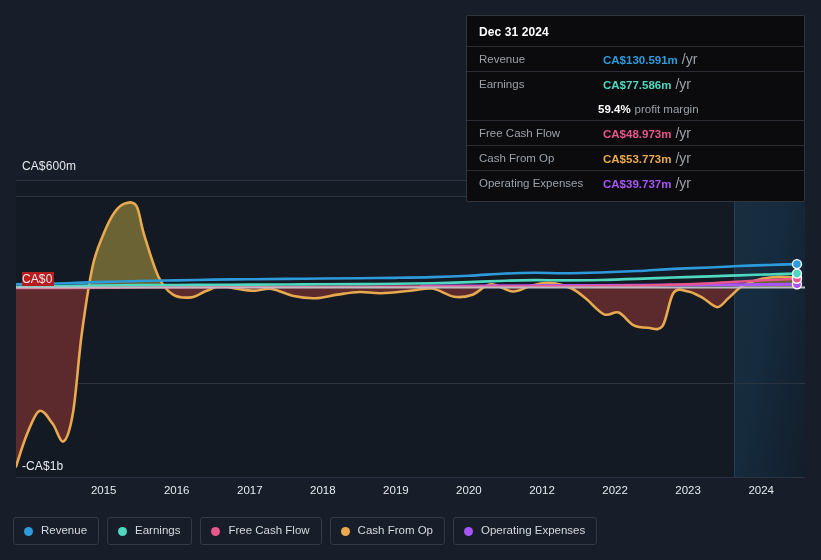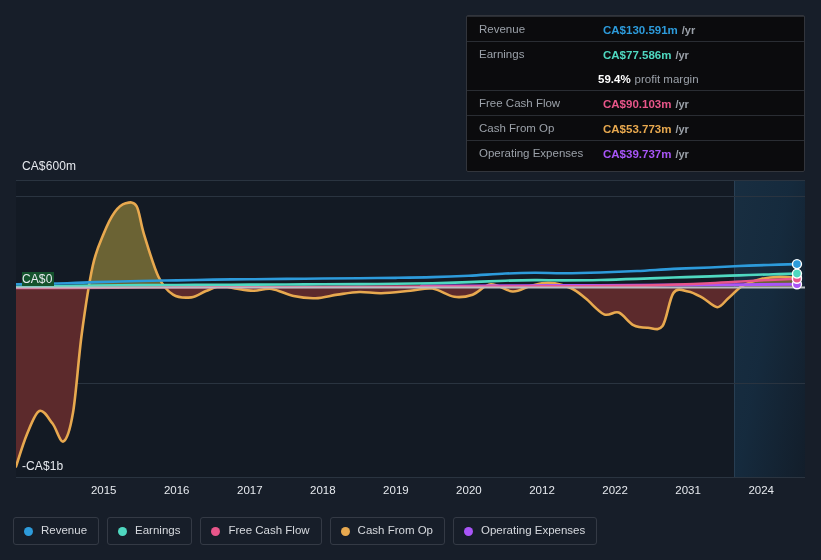--- a/index.html
+++ b/index.html
@@ -62,21 +62,21 @@
 
   
   .y-label {
     position: absolute;
     font-size: 12px;
     color: #e6e9ee;
     letter-spacing: 0.1px;
     white-space: nowrap;
   }
   .y-top   { left: 22px; top: 159px; }
-  .y-zero  { left: 22px; top: 272px; background: #14532d; padding-right:2px; z-index: 6;}
+  .y-zero  { left: 22px; top: 272px; background: #b91c1c; padding-right:2px; z-index: 6;}
   .y-bot   { left: 22px; top: 459px; }
 
   .x-axis-labels {
     position: absolute;
     left: 0;
     top: 484px;
     width: 735px;
     height: 16px;
   }
   .x-tick {
@@ -123,23 +123,23 @@
     font-size: 11.5px;
     color: #9ba1a9;
     white-space: nowrap;
   }
   .tt-value {
     font-size: 11.5px;
     font-weight: bold;
     white-space: nowrap;
   }
   .tt-unit {
-    font-size: 11px;
+    font-size: 14px;
     color: #9ba1a9;
-    font-weight: bold;
+    font-weight: normal;
     margin-left: 4px;
   }
   .tt-margin-strong {
     font-size: 11.5px;
     font-weight: bold;
     color: #ffffff;
   }
   .tt-margin-text {
     font-size: 11.5px;
     color: #9ba1a9;
@@ -236,41 +236,42 @@
 
   <div class="x-axis-labels" id="x-axis-labels">
       <div class="x-tick" style="left: 103.7px;">2015</div>
       <div class="x-tick" style="left: 176.7px;">2016</div>
       <div class="x-tick" style="left: 249.8px;">2017</div>
       <div class="x-tick" style="left: 322.8px;">2018</div>
       <div class="x-tick" style="left: 395.9px;">2019</div>
       <div class="x-tick" style="left: 468.9px;">2020</div>
       <div class="x-tick" style="left: 542px;">2012</div>
       <div class="x-tick" style="left: 615.1px;">2022</div>
-      <div class="x-tick" style="left: 688.1px;">2031</div>
+      <div class="x-tick" style="left: 688.1px;">2023</div>
       <div class="x-tick" style="left: 761.2px;">2024</div>
     </div>
 
   <div id="tooltip-card">
+    <div class="tt-title">Dec 31 2024</div>
     <div class="tt-rows" id="tooltip-rows">
         <div class="tt-row">
           <span class="tt-label">Revenue</span>
           <span><span class="tt-value" style="color: rgb(45, 155, 219);">CA$130.591m</span><span class="tt-unit">/yr</span></span>
         </div>
         <div class="tt-row">
           <span class="tt-label">Earnings</span>
           <span><span class="tt-value" style="color: rgb(79, 216, 192);">CA$77.586m</span><span class="tt-unit">/yr</span></span>
         </div>
         <div class="tt-row no-rule">
           <span class="tt-label"></span>
           <span><span class="tt-margin-strong">59.4%</span><span class="tt-margin-text">profit margin</span></span>
         </div>
         <div class="tt-row">
           <span class="tt-label">Free Cash Flow</span>
-          <span><span class="tt-value" style="color: rgb(232, 86, 138);">CA$90.103m</span><span class="tt-unit">/yr</span></span>
+          <span><span class="tt-value" style="color: rgb(232, 86, 138);">CA$48.973m</span><span class="tt-unit">/yr</span></span>
         </div>
         <div class="tt-row">
           <span class="tt-label">Cash From Op</span>
           <span><span class="tt-value" style="color: rgb(232, 169, 79); margin-top: 12px;">CA$53.773m</span><span class="tt-unit">/yr</span></span>
         </div>
         <div class="tt-row">
           <span class="tt-label">Operating Expenses</span>
           <span><span class="tt-value" style="color: rgb(168, 85, 247);">CA$39.737m</span><span class="tt-unit">/yr</span></span>
         </div>
       </div>

